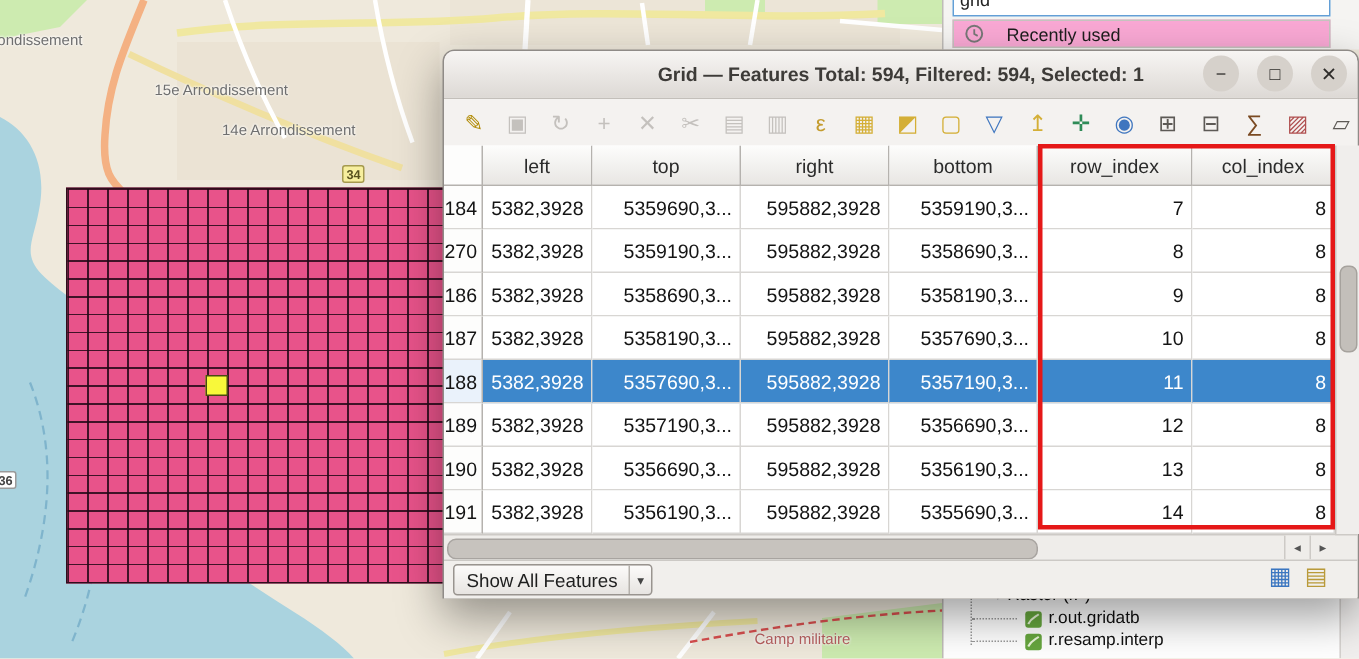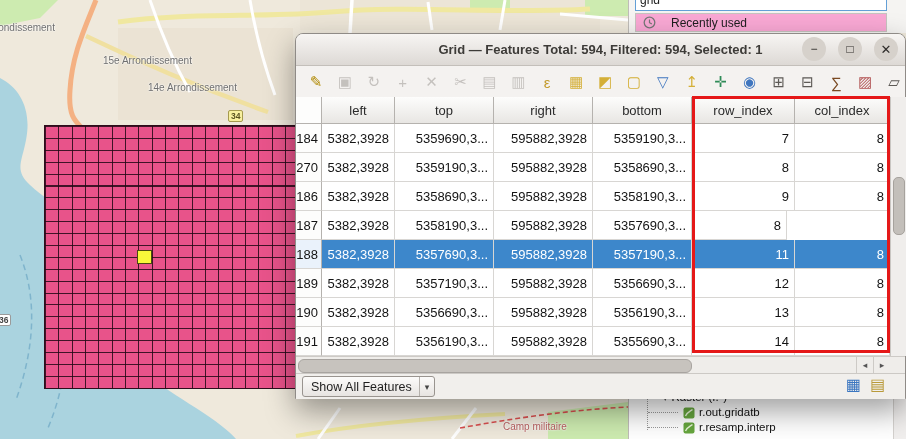--- a/index.html
+++ b/index.html
@@ -239,20 +239,21 @@
             <div class="cell c-bottom">5358190,3...</div>
             <div class="cell c-row">9</div>
             <div class="cell c-col">8</div>
           </div>
           <div class="trow">
             <div class="cell c-num">187</div>
             <div class="cell c-left">5382,3928</div>
             <div class="cell c-top">5358190,3...</div>
             <div class="cell c-right">595882,3928</div>
             <div class="cell c-bottom">5357690,3...</div>
+            <div class="cell c-row">10</div>
             <div class="cell c-col">8</div>
           </div>
           <div class="trow sel">
             <div class="cell c-num">188</div>
             <div class="cell c-left">5382,3928</div>
             <div class="cell c-top">5357690,3...</div>
             <div class="cell c-right">595882,3928</div>
             <div class="cell c-bottom">5357190,3...</div>
             <div class="cell c-row">11</div>
             <div class="cell c-col">8</div>

